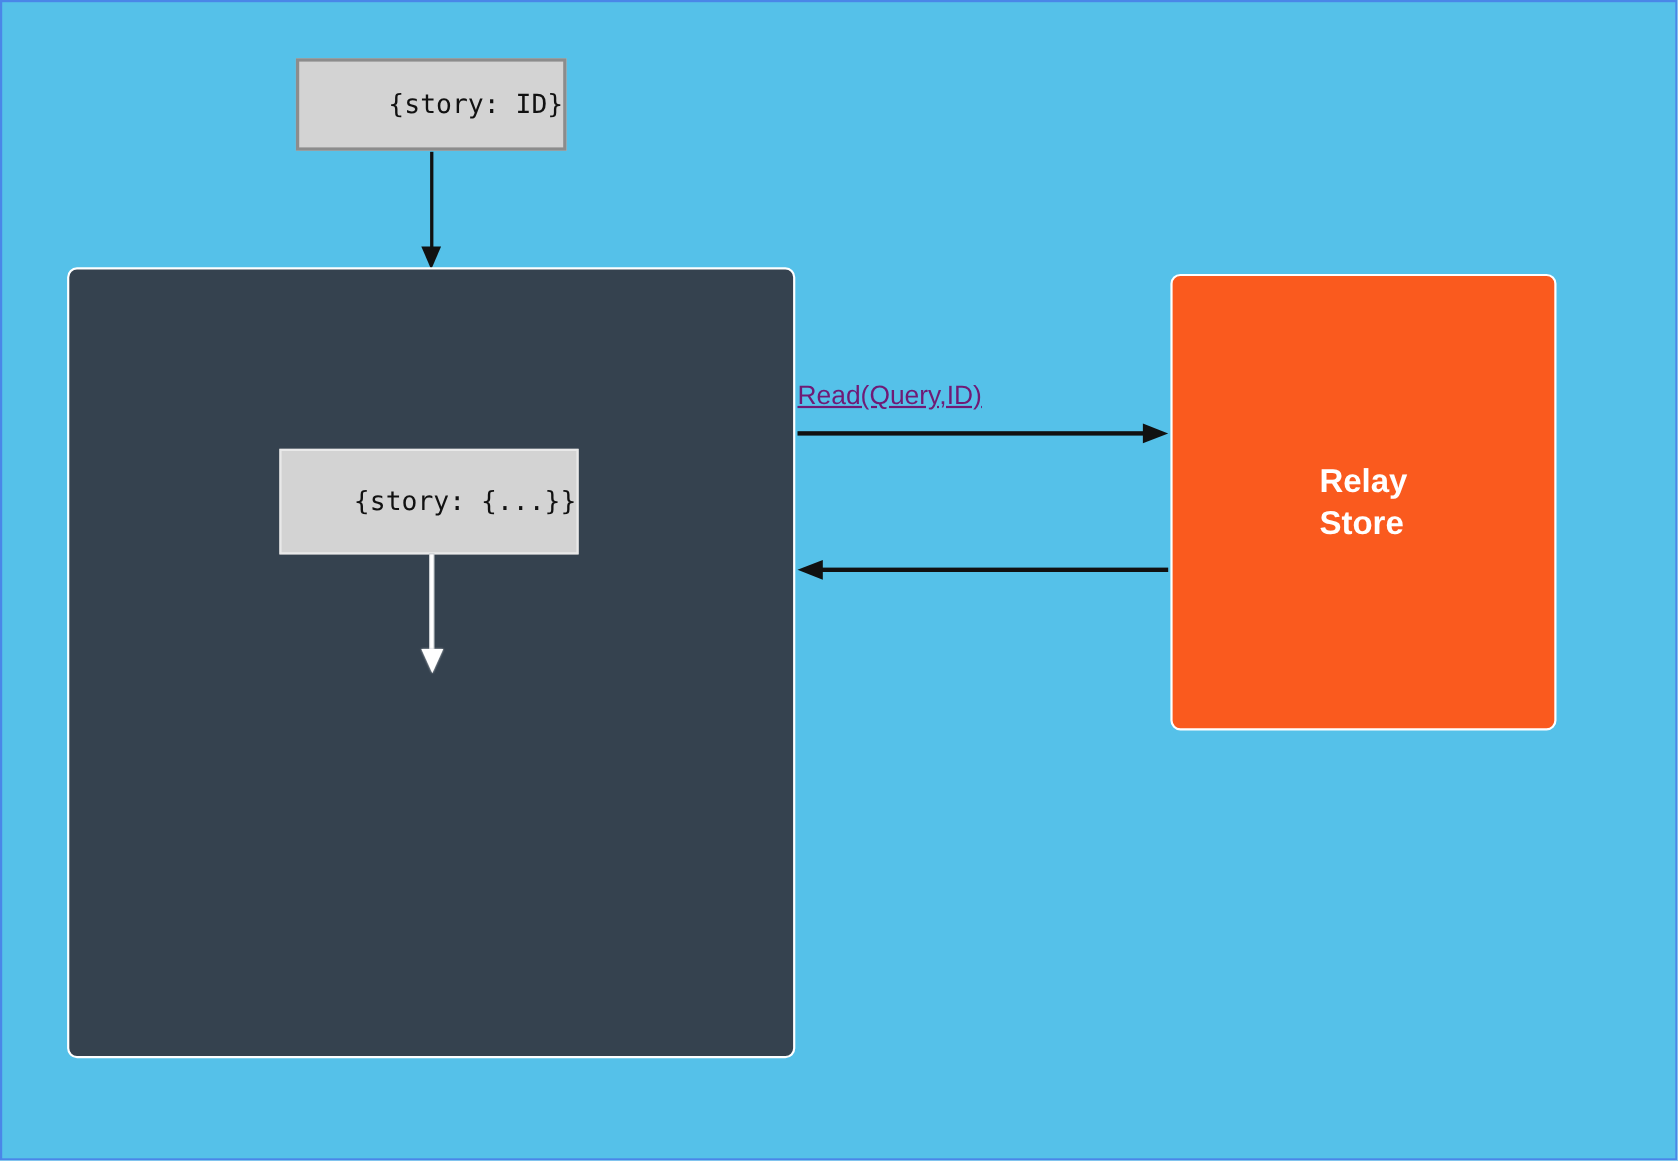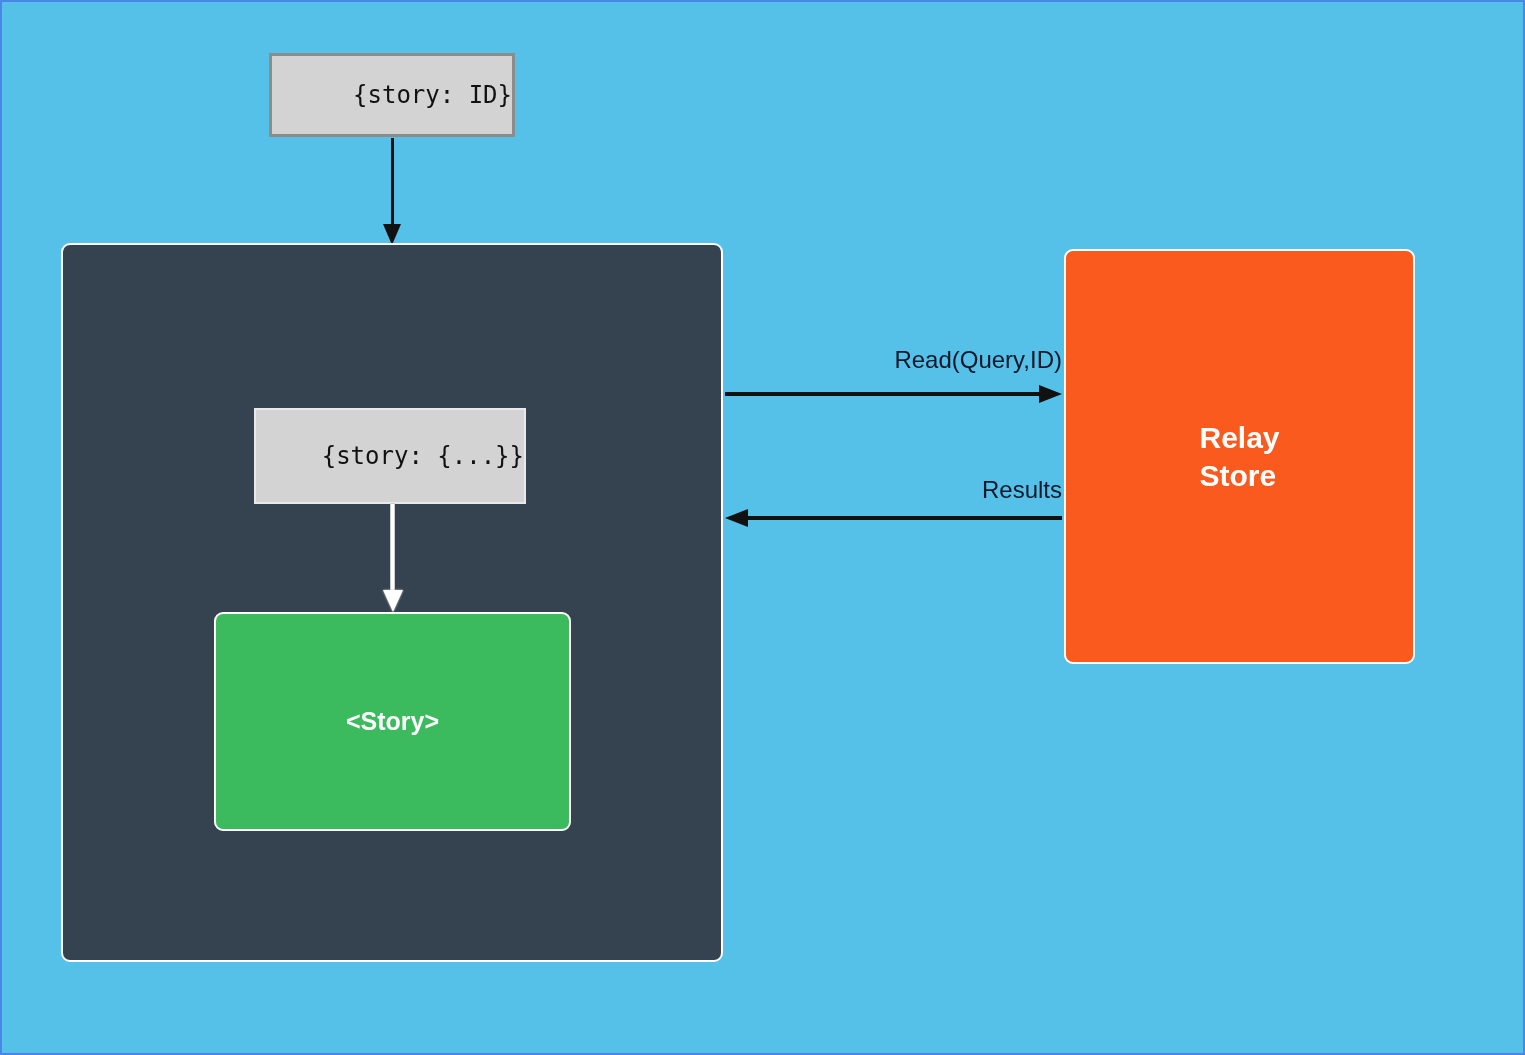--- a/index.html
+++ b/index.html
@@ -100,21 +100,21 @@
     border-left: 23px solid #111111;
   }
   .head-left-black {
     width: 0; height: 0;
     border-top: 9px solid transparent;
     border-bottom: 9px solid transparent;
     border-right: 23px solid #111111;
   }
 
   .edge-label {
-    color: #0f172a; font-size: 24px; text-align: right;
+    color: #701a75; font-size: 24px; text-align: left; text-decoration: underline;
   }
 </style>
 </head>
 <body>
 
 <div id="canvas">
 
   <div id="props-input" class="abs props-box">
     <span>{story: ID}</span>
   </div>
@@ -124,32 +124,28 @@
 
   <div id="relay-container" class="abs"></div>
 
   <div id="inner-props" class="abs props-box">
     <span>{story: {...}}</span>
   </div>
 
   <div class="abs vline white-line" style="left:389px; top:502px; height:89px;"></div>
   <div class="abs head-down-white" style="left:381px; top:588px;"></div>
 
-  <div id="story-box" class="abs">
-    <span>&lt;Story&gt;</span>
-  </div>
 
   <div id="relay-store" class="abs">
     <div class="store-label">
       <span>Relay</span><br>
       <span>Store</span>
     </div>
   </div>
 
   <div class="abs edge-label" style="left:723px; top:344px; width:337px;">Read(Query,ID)</div>
   <div class="abs hline" style="left:723px; top:390px; width:316px;"></div>
   <div class="abs head-right-black" style="left:1037px; top:383px;"></div>
 
-  <div class="abs edge-label" style="left:723px; top:474px; width:337px;">Results</div>
   <div class="abs hline" style="left:744px; top:514px; width:316px;"></div>
   <div class="abs head-left-black" style="left:723px; top:507px;"></div>
 
 </div>
 
 </body></html>

